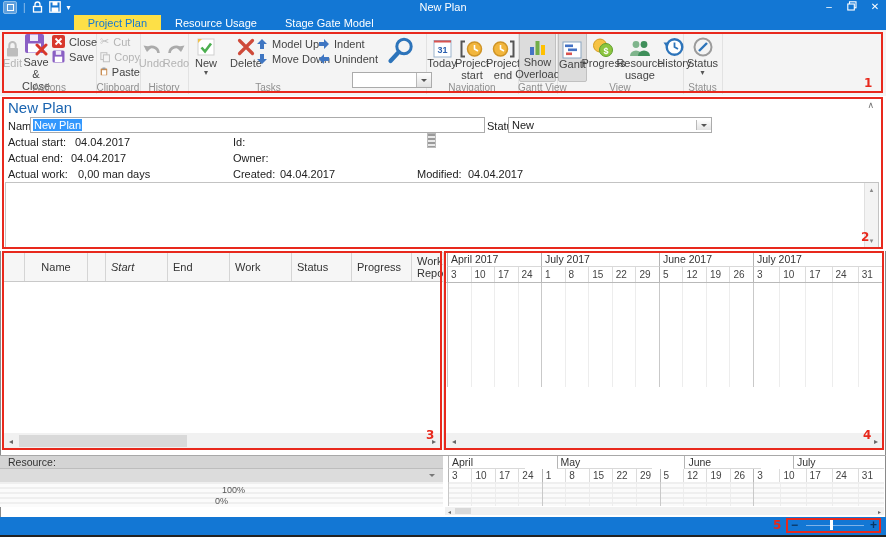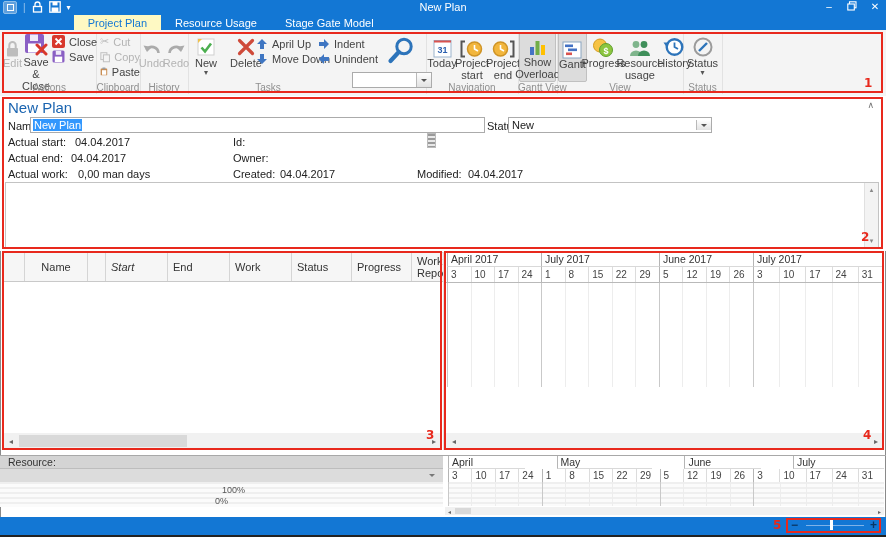--- a/index.html
+++ b/index.html
@@ -14,21 +14,21 @@
   .appicon span{display:block;width:5px;height:5px;border:1px solid #fff;}
   .qsep{color:rgba(255,255,255,.55);font-size:10px;line-height:13px;}
   .title-text{position:absolute;left:0;top:0;width:886px;text-align:center;color:#fff;
               font-size:11px;line-height:15px;}
   .winbtns{position:absolute;right:4px;top:0;display:flex;gap:9px;color:#fff;height:14px;align-items:center;}
   .winbtn{font-size:10px;line-height:12px;width:14px;text-align:center;cursor:default;}
   
   .tabbar{position:absolute;left:0;top:15px;width:886px;height:15px;background:#1377d4;display:flex;align-items:stretch;}
   .tab{color:#fff;padding:0 14px;display:flex;align-items:center;font-size:11px;}
   .tab.first{margin-left:28px;margin-top:46px;}
-  .tab.active{background:#fef9c3;color:#1377d4;}
+  .tab.active{background:#fde047;color:#1377d4;}
   
   .ribbon{position:absolute;left:0;top:30px;width:886px;height:66px;background:#f4f4f4;border-bottom:1px solid #d9d9d9;}
   .rgroup{position:absolute;top:2px;height:62px;border-right:1px solid #e2e2e2;}
   .glabel{position:absolute;bottom:1px;left:0;width:100%;text-align:center;font-size:10px;color:#8f8f8f;white-space:nowrap;}
   .gitems{display:flex;height:50px;align-items:stretch;}
   .rb{display:flex;flex-direction:column;align-items:center;padding-top:1px;font-size:11px;color:#444;
       text-align:center;line-height:1.08;}
   .rb .ic{height:25px;display:flex;align-items:flex-end;justify-content:center;}
   .rb .tx{max-width:48px;}
   .rb.dis{color:#b4b4b4;}
@@ -276,21 +276,21 @@
               <path d="M4.5 4.5 L17.5 17.5 M17.5 4.5 L4.5 17.5" stroke="#cf4a3a" stroke-width="3.2" stroke-linecap="round"></path>
             </svg>
         </span>
         <span class="tx">Delete</span>
       </div>
       <div class="stack" style="position:absolute;left:68px;top:2px;">
         <div class="sb">
           <svg width="12" height="12" viewBox="0 0 12 12">
               <path d="M6 1 L11 6 H8 V11 H4 V6 H1 Z" fill="#3f76c2"></path>
             </svg>
-          <span>April Up</span>
+          <span>Model Up</span>
         </div>
         <div class="sb">
           <svg width="12" height="12" viewBox="0 0 12 12">
               <path d="M6 11 L1 6 H4 V1 H8 V6 H11 Z" fill="#3f76c2"></path>
             </svg>
           <span>Move Down</span>
         </div>
       </div>
       <div class="stack" style="position:absolute;left:130px;top:2px;">
         <div class="sb">

